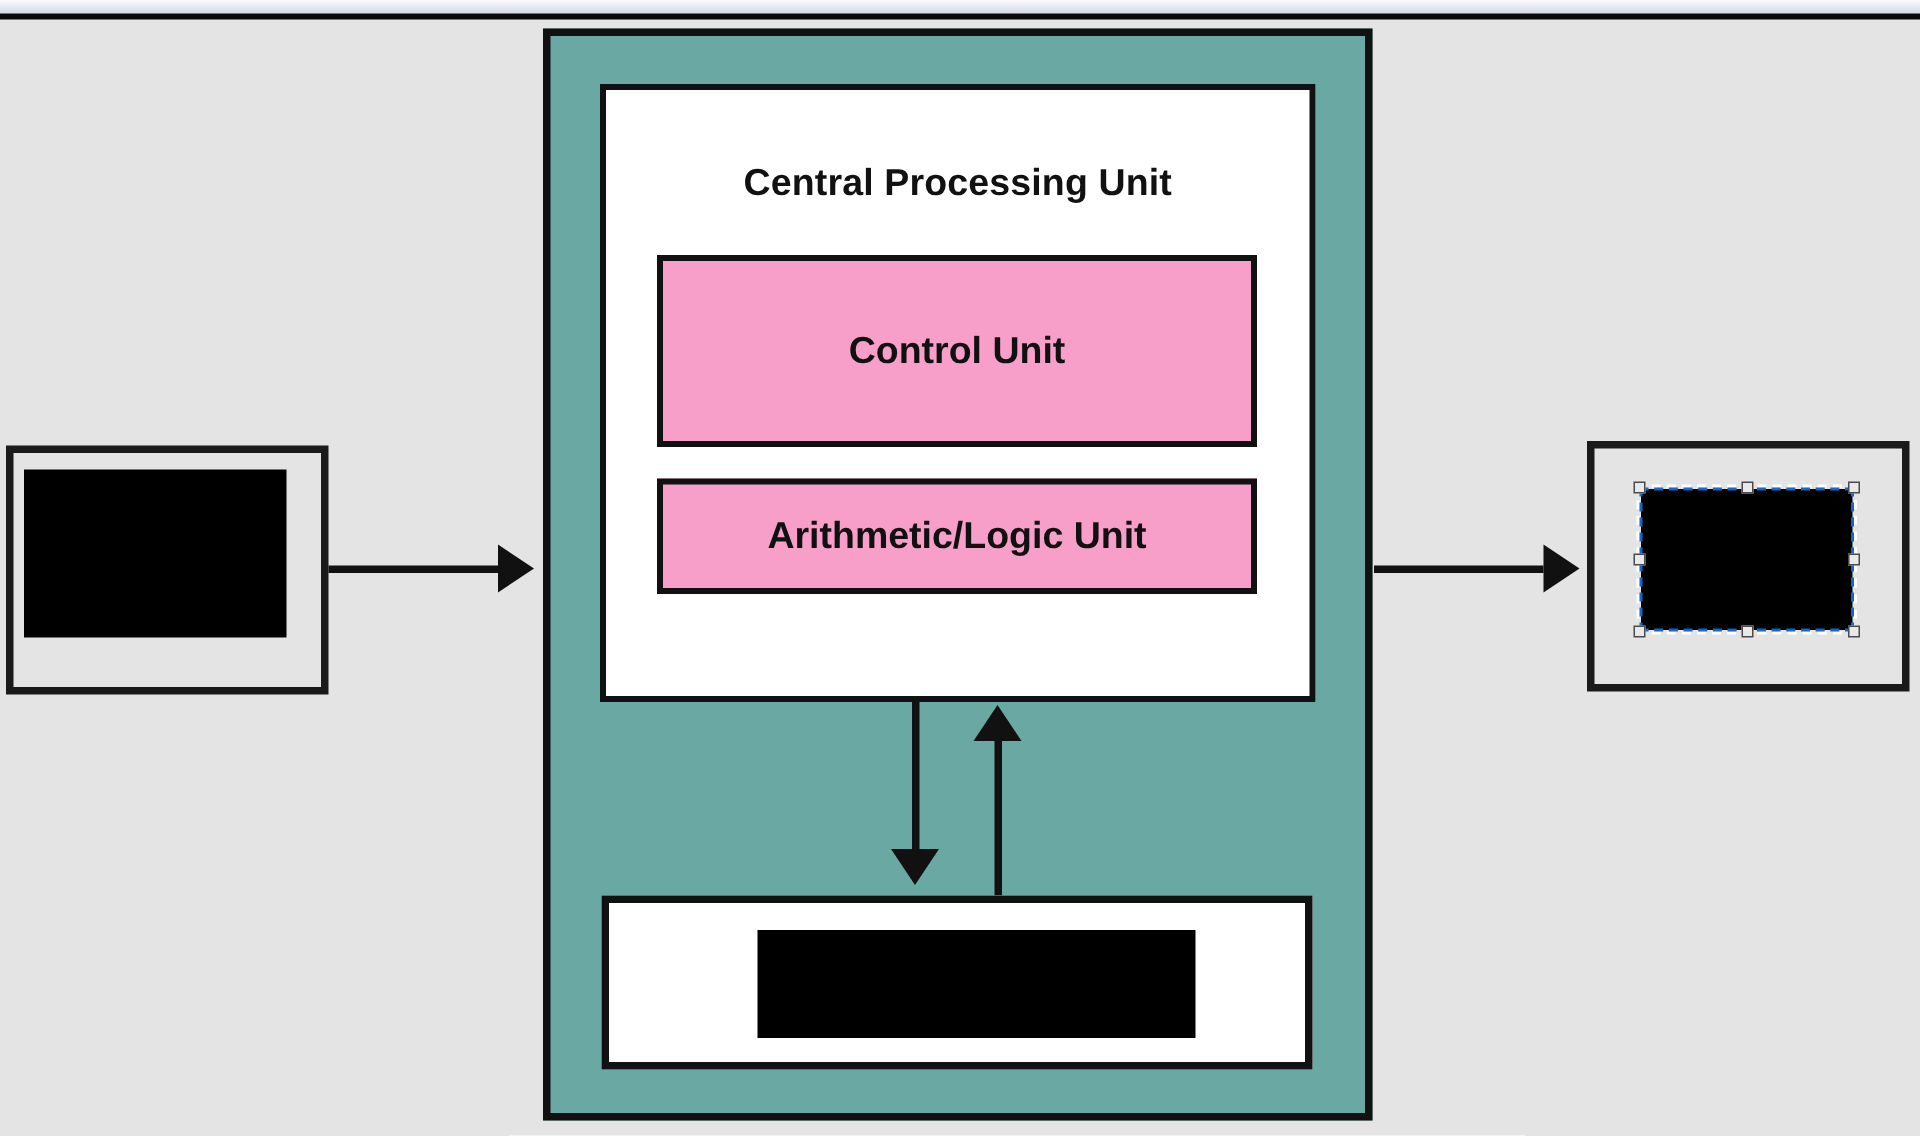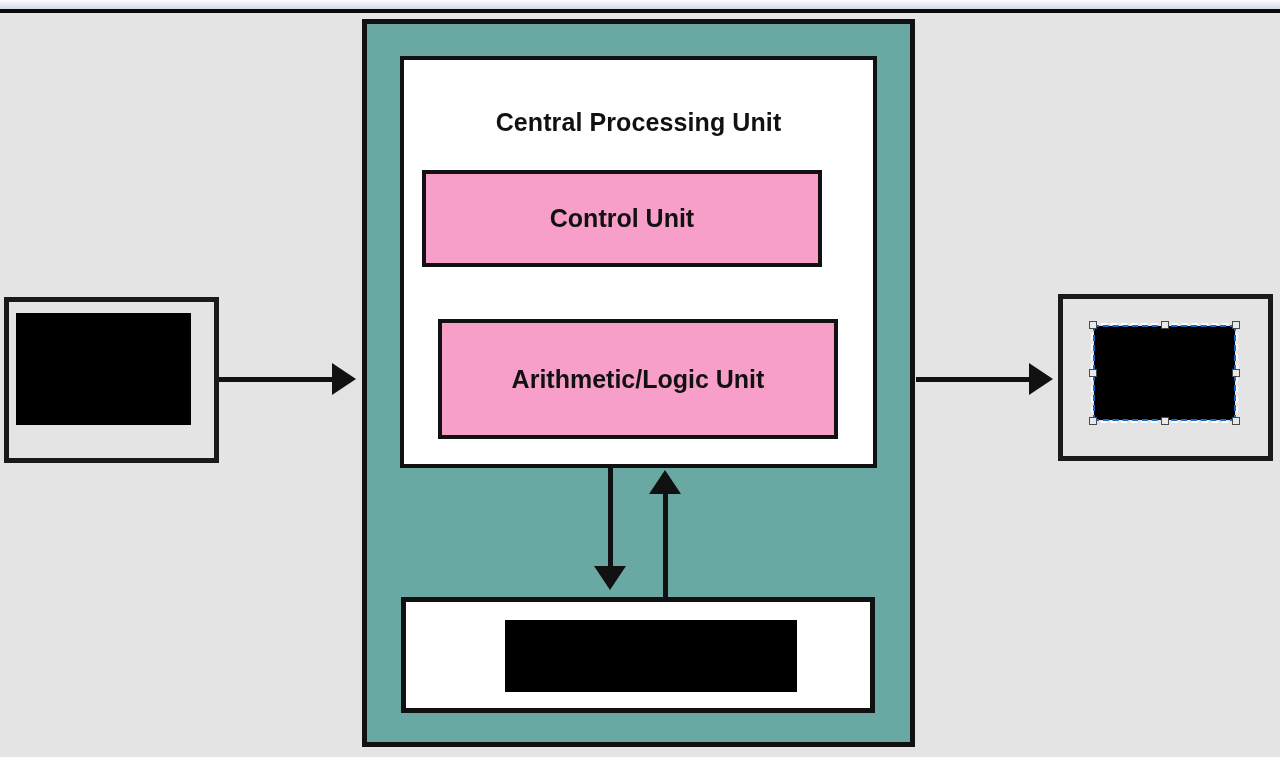--- a/index.html
+++ b/index.html
@@ -80,30 +80,30 @@
     align-items: center;
     justify-content: center;
   }
   .pink-box > span {
     font-size: 25px;
     font-weight: bold;
     color: #111111;
     white-space: nowrap;
   }
   #control-unit {
-    left: 422px;
+    left: 438px;
     top: 170px;
     width: 400px;
-    height: 97px;
+    height: 128px;
   }
   #alu {
     left: 438px;
     top: 319px;
     width: 400px;
-    height: 120px;
+    height: 77px;
   }
 
   
   #memory-box {
     left: 401px;
     top: 597px;
     width: 474px;
     height: 116px;
     background: #ffffff;
     border: 5px solid #111111;

